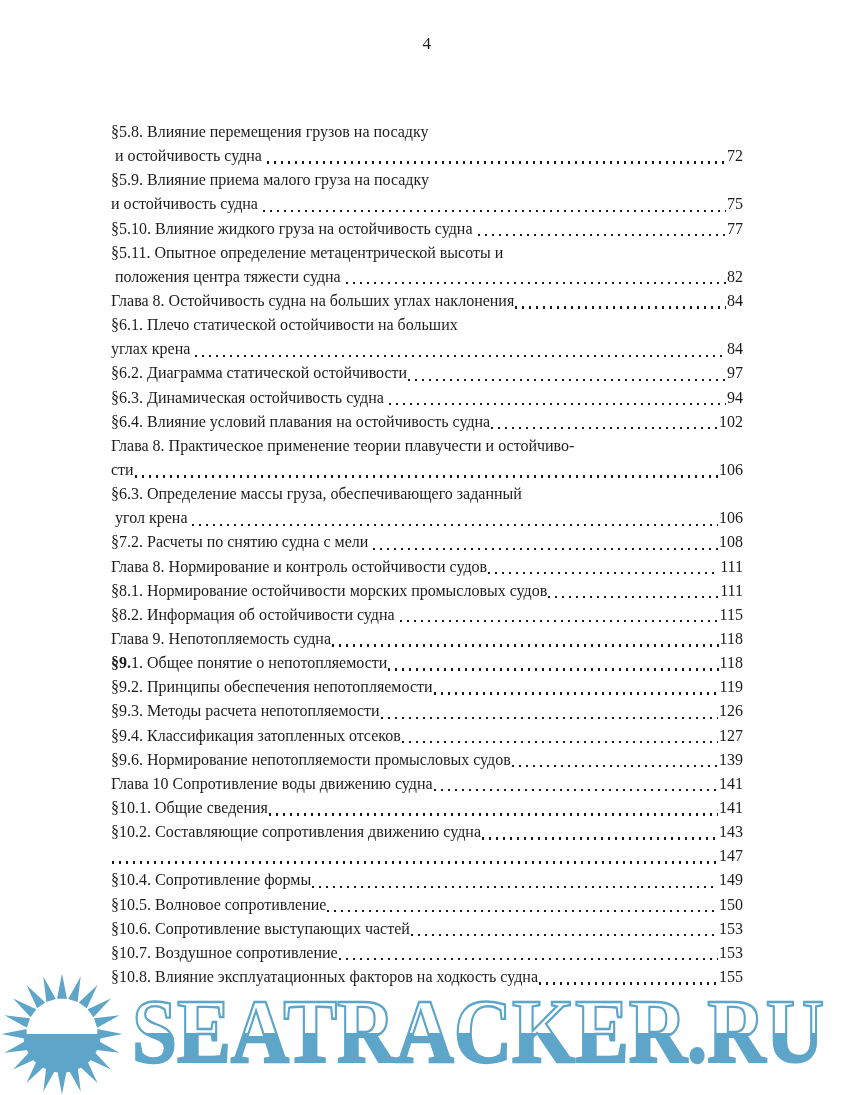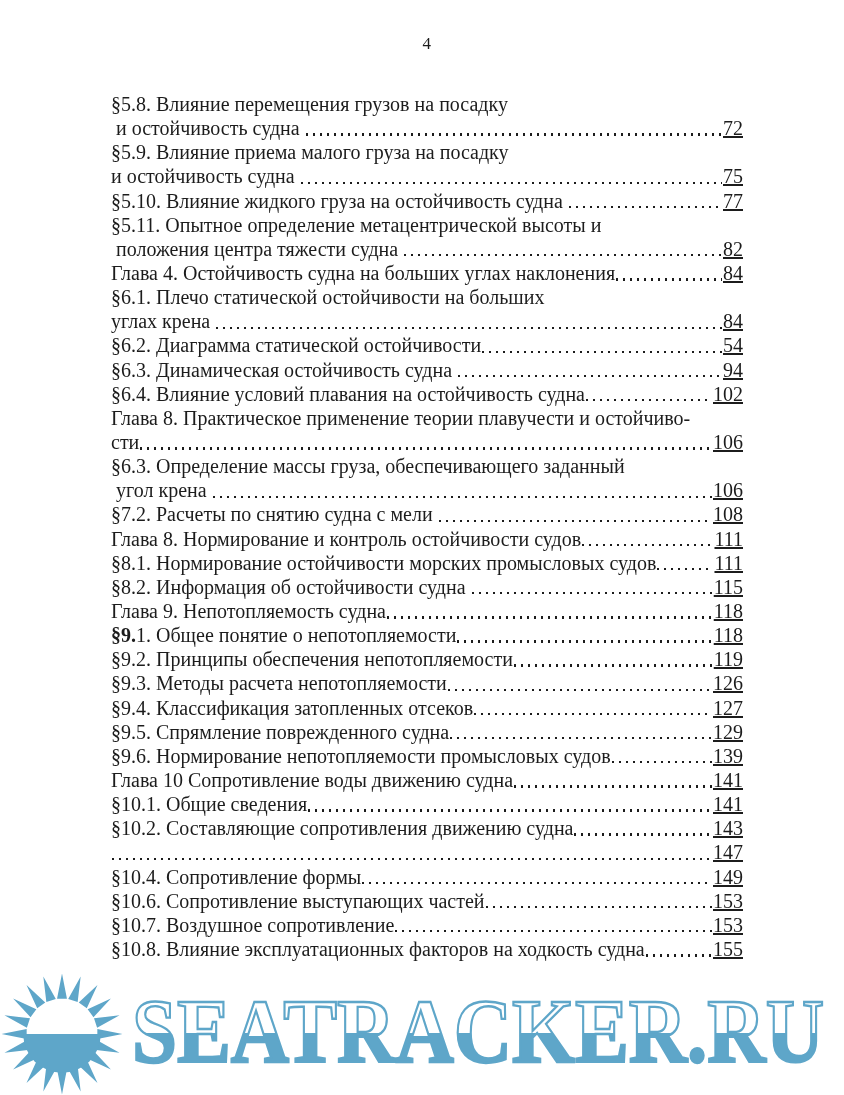--- a/index.html
+++ b/index.html
@@ -22,24 +22,24 @@
     position: absolute;
     top: 34px;
     left: 111px;
     width: 632px;
     text-align: center;
     font-size: 17px;
     letter-spacing: 0.5px;
   }
   .toc {
     position: absolute;
-    top: 92px;
+    top: 120px;
     left: 111px;
     width: 632px;
-    font-size: 20px;
+    font-size: 16px;
   }
   .toc-line {
     display: flex;
     align-items: baseline;
     line-height: 24.15px;
     height: 24.15px;
   }
   .toc-line .t {
     white-space: pre;
     flex: 0 0 auto;
@@ -48,21 +48,20 @@
     flex: 1 1 auto;
     min-width: 0;
     align-self: flex-end;
     height: 2.4px;
     margin: 0 1px 4.5px 1px;
     background: repeating-linear-gradient(90deg, #1c1c1c 0 2.4px, transparent 2.4px 7px);
   }
   .toc-line .p {
     white-space: pre;
     flex: 0 0 auto;
-    text-decoration: underline;
   }
   .toc-line.bold-first .t::first-letter {
     font-weight: bold;
   }
   .watermark {
     position: absolute;
     left: 0;
     top: 970px;
     width: 752px;
     height: 125px;
@@ -124,40 +123,40 @@
 
       </div>
 
       <div class="toc-line">
         <span class="t"> положения центра тяжести судна </span>
         <span class="dots"></span>
         <span class="p">82</span>
       </div>
 
       <div class="toc-line">
-        <span class="t">Глава 4. Остойчивость судна на больших углах наклонения</span>
+        <span class="t">Глава 8. Остойчивость судна на больших углах наклонения</span>
         <span class="dots"></span>
         <span class="p">84</span>
       </div>
 
       <div class="toc-line no-page">
         <span class="t">§6.1. Плечо статической остойчивости на больших</span>
 
       </div>
 
       <div class="toc-line">
         <span class="t">углах крена </span>
         <span class="dots"></span>
         <span class="p">84</span>
       </div>
 
       <div class="toc-line">
         <span class="t">§6.2. Диаграмма статической остойчивости</span>
         <span class="dots"></span>
-        <span class="p">54</span>
+        <span class="p">97</span>
       </div>
 
       <div class="toc-line">
         <span class="t">§6.3. Динамическая остойчивость судна </span>
         <span class="dots"></span>
         <span class="p">94</span>
       </div>
 
       <div class="toc-line">
         <span class="t">§6.4. Влияние условий плавания на остойчивость судна</span>
@@ -234,25 +233,20 @@
         <span class="dots"></span>
         <span class="p">126</span>
       </div>
 
       <div class="toc-line">
         <span class="t">§9.4. Классификация затопленных отсеков</span>
         <span class="dots"></span>
         <span class="p">127</span>
       </div>
 
-      <div class="toc-line">
-        <span class="t">§9.5. Спрямление поврежденного судна</span>
-        <span class="dots"></span>
-        <span class="p">129</span>
-      </div>
 
       <div class="toc-line">
         <span class="t">§9.6. Нормирование непотопляемости промысловых судов</span>
         <span class="dots"></span>
         <span class="p">139</span>
       </div>
 
       <div class="toc-line">
         <span class="t">Глава 10 Сопротивление воды движению судна</span>
         <span class="dots"></span>
@@ -275,20 +269,25 @@
         <span class="dots"></span>
         <span class="p">147</span>
       </div>
 
       <div class="toc-line">
         <span class="t">§10.4. Сопротивление формы</span>
         <span class="dots"></span>
         <span class="p">149</span>
       </div>
 
+      <div class="toc-line">
+        <span class="t">§10.5. Волновое сопротивление</span>
+        <span class="dots"></span>
+        <span class="p">150</span>
+      </div>
 
       <div class="toc-line">
         <span class="t">§10.6. Сопротивление выступающих частей</span>
         <span class="dots"></span>
         <span class="p">153</span>
       </div>
 
       <div class="toc-line">
         <span class="t">§10.7. Воздушное сопротивление</span>
         <span class="dots"></span>

